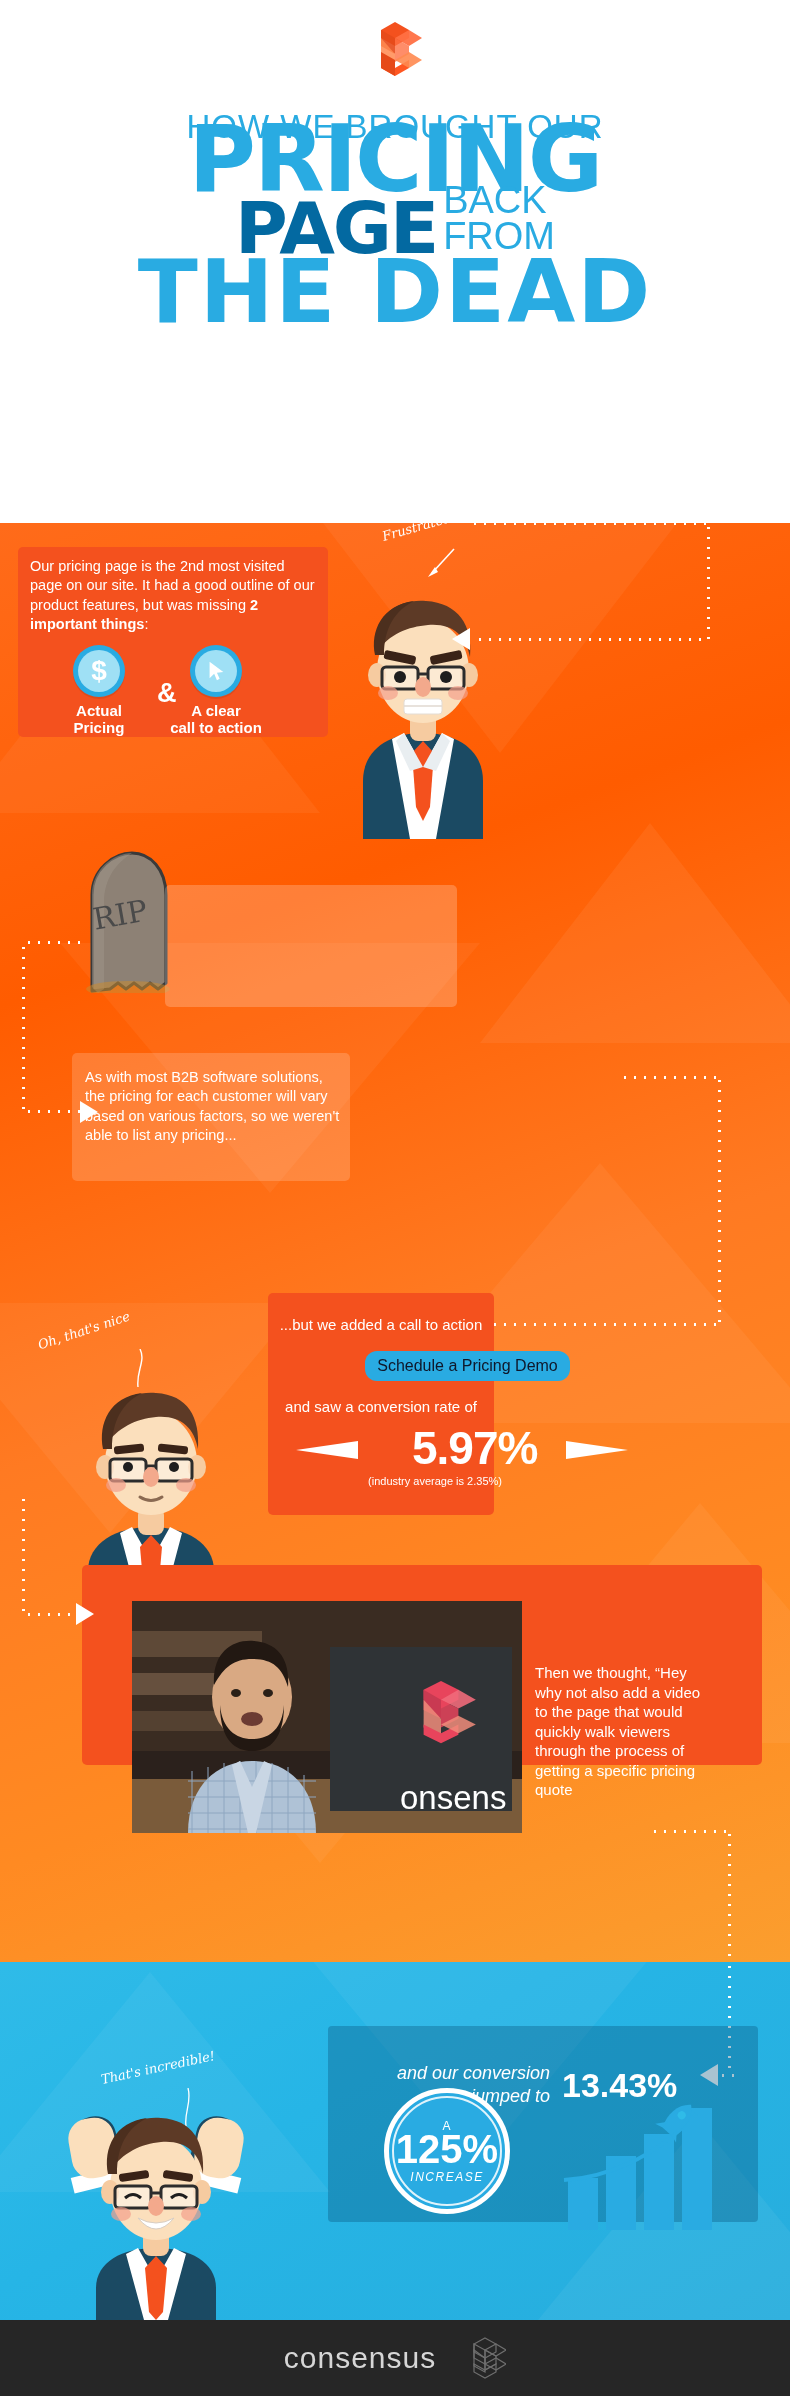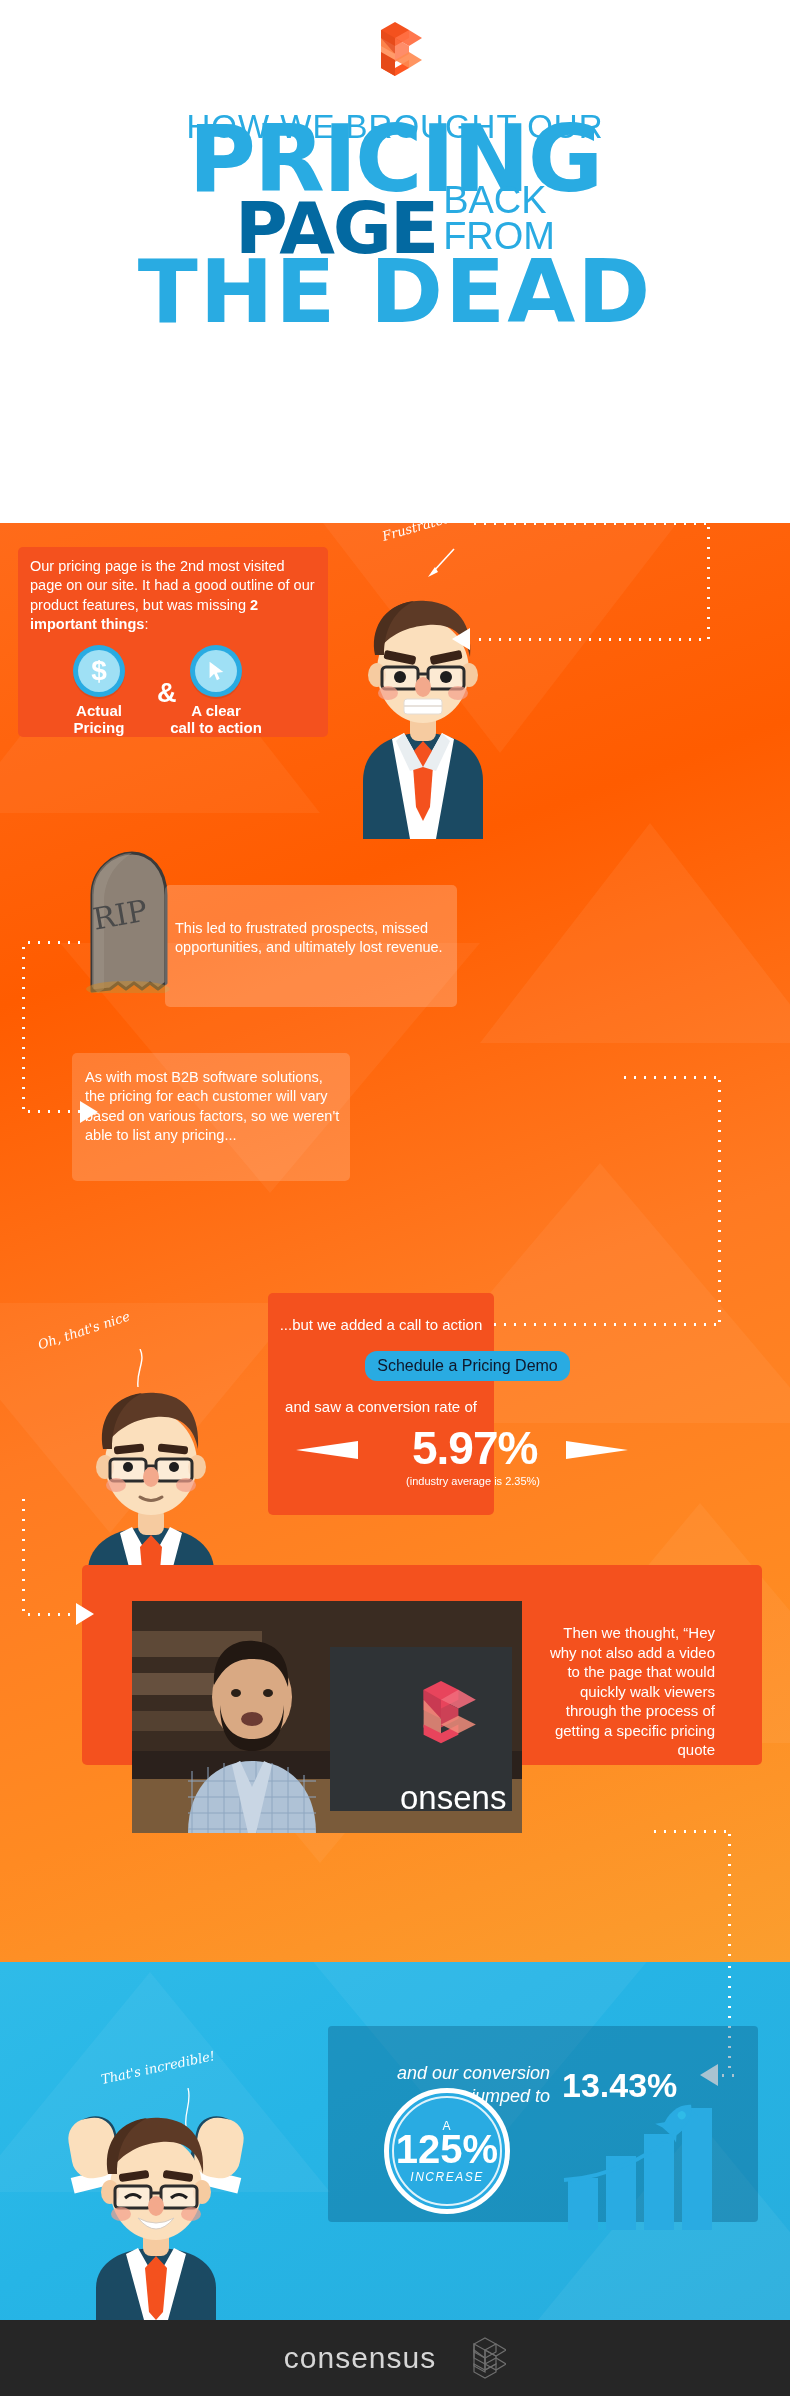--- a/index.html
+++ b/index.html
@@ -220,21 +220,21 @@
     font-family: "Liberation Sans", sans-serif;
     font-size: 46px;
     font-weight: 700;
     letter-spacing: -1px;
   }
   .sub-note {
     position: absolute;
     color: #fff;
     font-family: "Liberation Sans", sans-serif;
     font-size: 11px;
-    text-align: right;
+    text-align: center;
   }
   .wide-arrow-l, .wide-arrow-r {
     position: absolute;
     width: 0; height: 0;
   }
   .wide-arrow-l {
     border-top: 9px solid transparent;
     border-bottom: 9px solid transparent;
     border-right: 62px solid #ffffff;
   }
@@ -439,21 +439,20 @@
 
     <svg style="position:absolute;left:70px;top:320px;" width="110" height="150" viewBox="0 0 110 150">
       <path d="M22 148 L22 52 C22 26 44 10 62 10 C80 10 96 26 96 52 L96 140
                l-8 6 -8 -6 -8 6 -8 -6 -8 6 -8 -6 -8 6 Z" fill="#8D8175" stroke="#3A3A3A" stroke-width="3" stroke-linejoin="round"></path>
       <path d="M22 52 C22 26 44 10 62 10 C50 18 36 30 34 56 L34 146 l-6 4 -6 -6 Z" fill="#A0958A" opacity="0.5"></path>
       <text x="52" y="82" font-family="DejaVu Serif, serif" font-size="30" fill="#4A4A4A" text-anchor="middle" transform="rotate(-10 52 82)">RIP</text>
       <ellipse cx="58" cy="146" rx="42" ry="8" fill="#C98A2F" opacity="0.55"></ellipse>
     </svg>
 
     <div class="card card-trans2" style="left:165px;top:362px;width:292px;height:122px;"></div>
-    <div class="body-txt" style="position:absolute;left:175px;top:396px;width:268px;font-size:14.5px;">This led to frustrated prospects, missed opportunities, and ultimately lost revenue.</div>
 
     <div class="dot-h" style="left:470px;top:-1px;width:240px;"></div>
     <div class="dot-v" style="left:707px;top:0px;height:118px;"></div>
     <div class="dot-h" style="left:475px;top:115px;width:234px;"></div>
     <div class="arrow-l" style="left:452px;top:105px;"></div>
 
     <div class="card card-trans" style="left:72px;top:530px;width:278px;height:128px;"></div>
     <div class="body-txt" style="position:absolute;left:85px;top:545px;width:256px;">As with most B2B software solutions, the pricing for each customer will vary based on various factors, so we weren't able to list any pricing...</div>
 
     <div class="dot-v" style="left:22px;top:420px;height:170px;"></div>
@@ -554,21 +553,21 @@
             <line x1="172" y1="174" x2="172" y2="232"></line>
           <line x1="56" y1="180" x2="184" y2="180"></line>
             <line x1="56" y1="196" x2="184" y2="196"></line>
           <line x1="56" y1="212" x2="184" y2="212"></line>
             <line x1="56" y1="228" x2="184" y2="228"></line>
         </g>
         <path d="M108 160 L120 186 L132 160 L140 164 L124 232 L116 232 L100 164 Z" fill="#C9D6E4"></path>
       </svg>
     </div>
 
-    <div class="body-txt" style="position:absolute;left:535px;top:1100px;width:180px;font-size:15px;line-height:1.3;text-align:right;">Then we thought, “Hey why not also add a video to the page that would quickly walk viewers through the process of getting a specific pricing quote</div>
+    <div class="body-txt" style="position:absolute;left:535px;top:1140px;width:180px;font-size:15px;line-height:1.3;">Then we thought, “Hey why not also add a video to the page that would quickly walk viewers through the process of getting a specific pricing quote</div>
 
     <div class="dot-h" style="left:650px;top:1307px;width:80px;"></div>
     <div class="dot-v" style="left:728px;top:1307px;height:132px;"></div>
   </div>
 
   <div class="blue-sec">
 
     <div class="tri" style="left:-30px;top:10px;border-left:180px solid transparent;border-right:180px solid transparent;border-bottom:220px solid #fff;opacity:.05;"></div>
     <div class="tri" style="left:280px;top:-40px;border-left:200px solid transparent;border-right:200px solid transparent;border-top:240px solid #fff;opacity:.05;"></div>
     <div class="tri" style="left:520px;top:160px;border-left:180px solid transparent;border-right:180px solid transparent;border-bottom:220px solid #fff;opacity:.05;"></div>

